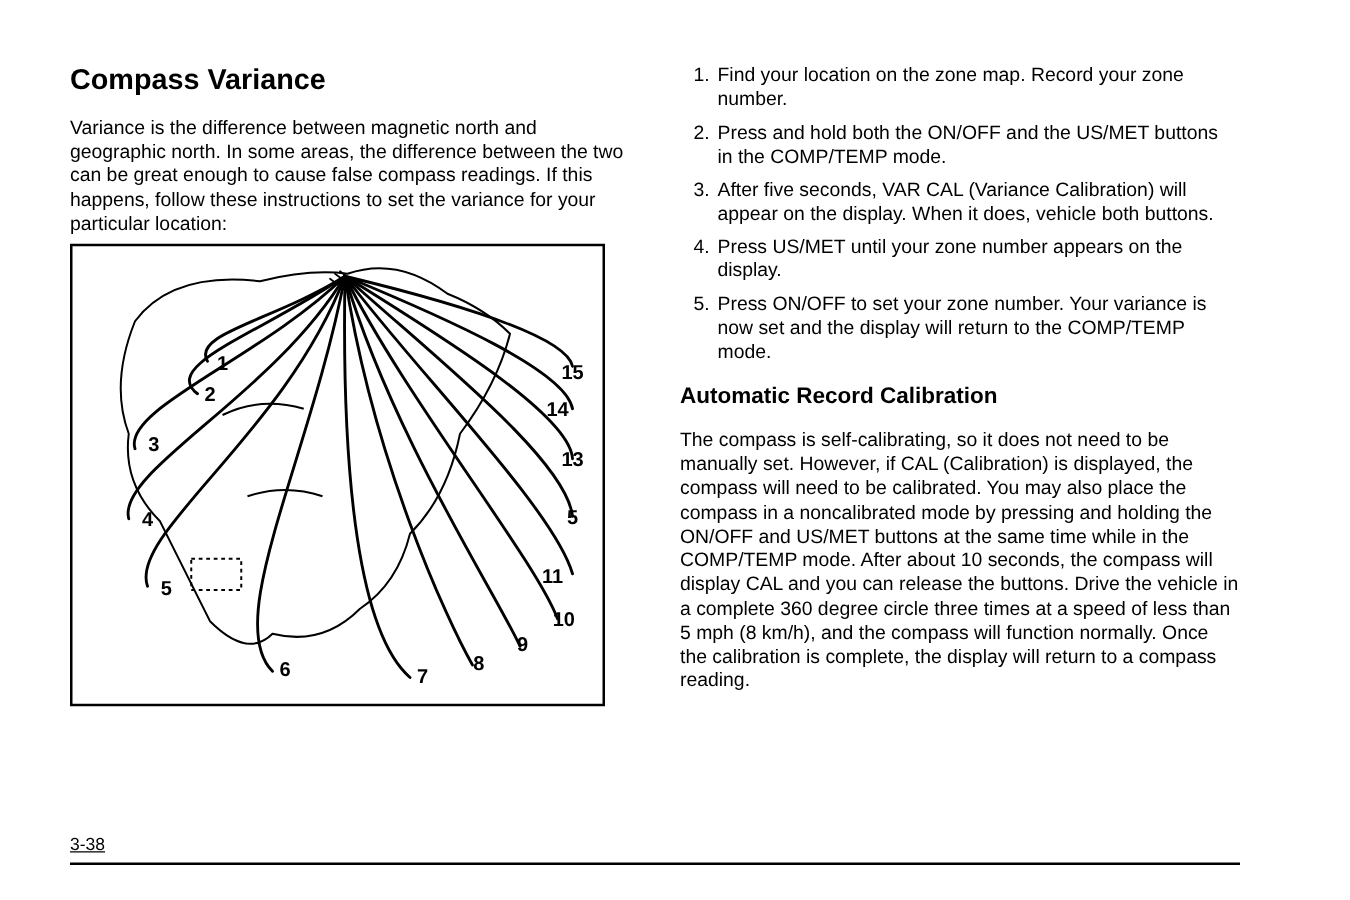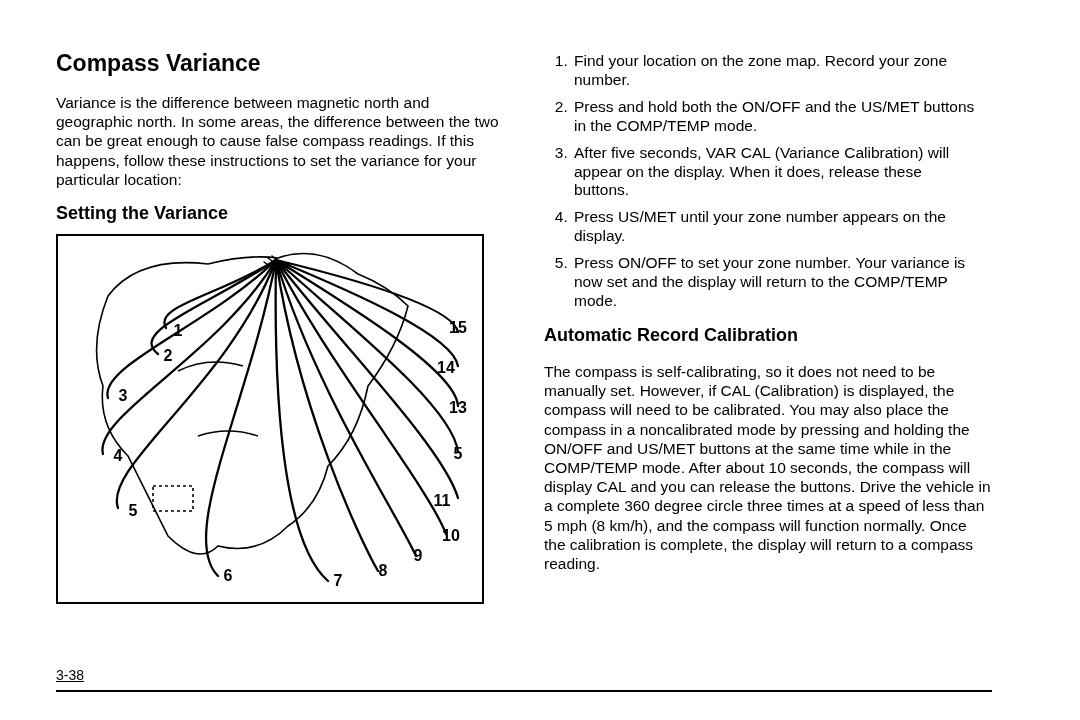--- a/index.html
+++ b/index.html
@@ -95,21 +95,20 @@
 </style>
 </head>
 <body>
 
 <div class="page">
   <div class="columns">
 
     <div class="col">
       <h1>Compass Variance</h1>
       <p>Variance is the difference between magnetic north and geographic north. In some areas, the difference between the two can be great enough to cause false compass readings. If this happens, follow these instructions to set the variance for your particular location:</p>
-      <h2>Setting the Variance</h2>
 
       <div class="map-box">
 
         <svg viewBox="0 0 424 366">
 
           <g stroke="#000" stroke-width="1.6" fill="#fff">
             <path d="M 50 60
                      Q 80 20 150 28
                      Q 190 18 220 22
                      Q 260 8 300 38
@@ -159,29 +158,29 @@
         <span class="zone-label" style="left:75px;  top:275px;">5</span>
         <span class="zone-label" style="left:170px; top:340px;">6</span>
         <span class="zone-label" style="left:280px; top:345px;">7</span>
         <span class="zone-label" style="left:325px; top:335px;">8</span>
         <span class="zone-label" style="left:360px; top:320px;">9</span>
         <span class="zone-label" style="left:393px; top:300px;">10</span>
         <span class="zone-label" style="left:384px; top:265px;">11</span>
         <span class="zone-label" style="left:400px; top:218px;">5</span>
         <span class="zone-label" style="left:400px; top:172px;">13</span>
         <span class="zone-label" style="left:388px; top:132px;">14</span>
-        <span class="zone-label" style="left:400px; top:92px;">15</span>
+        <span class="zone-label" style="left:400px; top:102px;">15</span>
       </div>
     </div>
 
     <div class="col">
       <ol class="steps">
         <li>Find your location on the zone map. Record your zone number.</li>
         <li>Press and hold both the ON/OFF and the US/MET buttons in the COMP/TEMP mode.</li>
-        <li>After five seconds, VAR CAL (Variance Calibration) will appear on the display. When it does, release these buttons.</li>
+        <li>After five seconds, VAR CAL (Variance Calibration) will appear on the display. When it does, vehicle both buttons.</li>
         <li>Press US/MET until your zone number appears on the display.</li>
         <li>Press ON/OFF to set your zone number. Your variance is now set and the display will return to the COMP/TEMP mode.</li>
       </ol>
 
       <h2>Automatic Record Calibration</h2>
       <p>The compass is self-calibrating, so it does not need to be manually set. However, if CAL (Calibration) is displayed, the compass will need to be calibrated. You may also place the compass in a noncalibrated mode by pressing and holding the ON/OFF and US/MET buttons at the same time while in the COMP/TEMP mode. After about 10 seconds, the compass will display CAL and you can release the buttons. Drive the vehicle in a complete 360 degree circle three times at a speed of less than 5 mph (8 km/h), and the compass will function normally. Once the calibration is complete, the display will return to a compass reading.</p>
     </div>
 
   </div>
 

